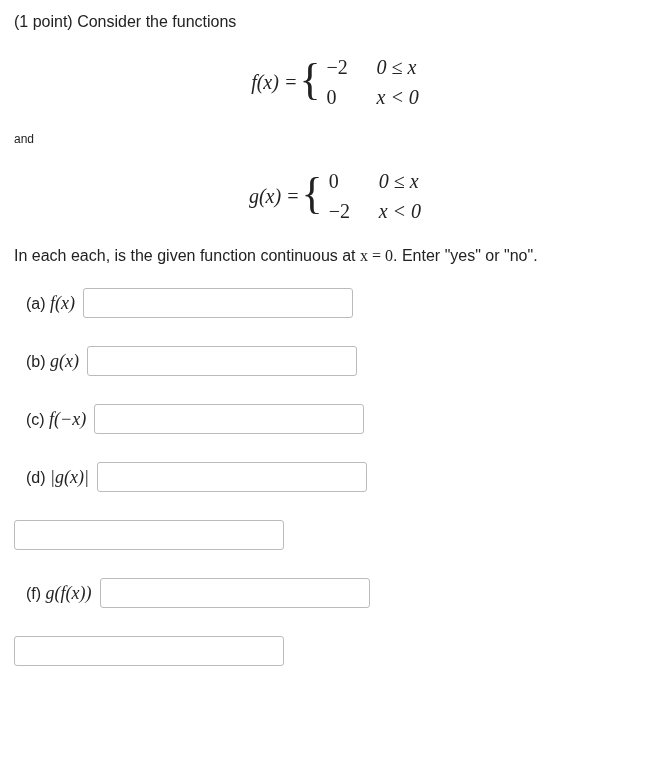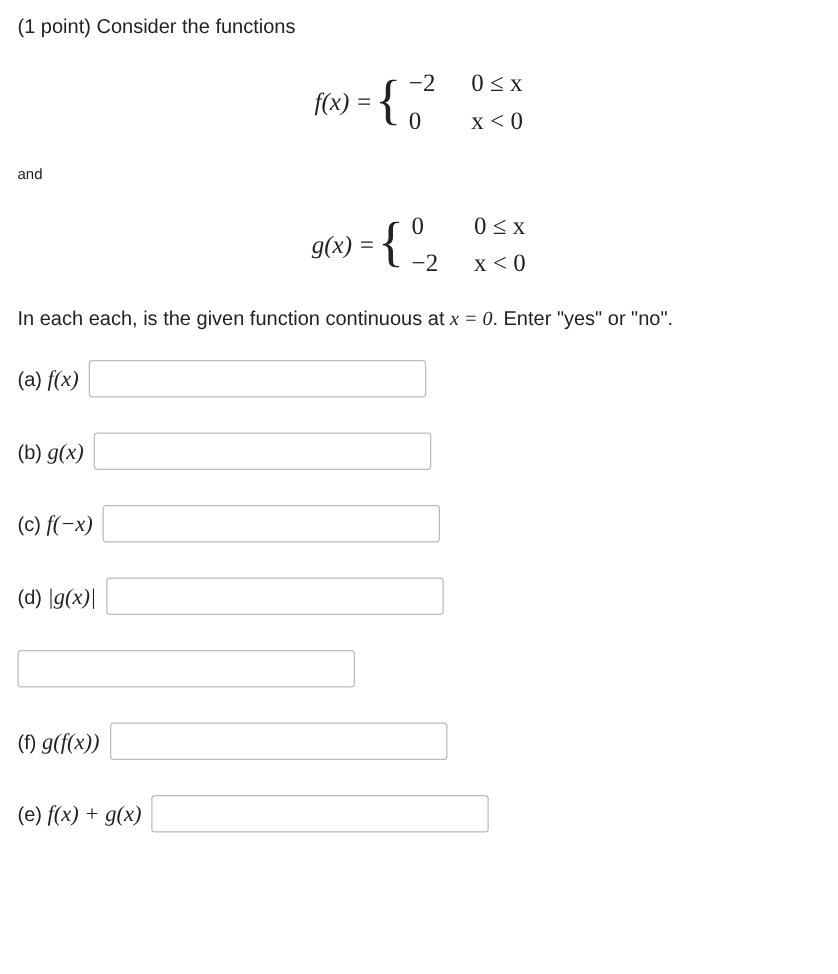--- a/index.html
+++ b/index.html
@@ -44,42 +44,43 @@
     }
     .piecewise-row {
       display: flex;
       text-align: left;
     }
     .piecewise-val {
       width: 50px;
       text-align: left;
     }
     .piecewise-cond {
+      font-style: italic;
       text-align: right;
     }
     .connector {
       margin: 14px 0;
       font-size: 12px;
     }
     .instruction {
       font-size: 16px;
       margin: 18px 0 20px 0;
     }
     .math-inline {
       font-family: 'Times New Roman', serif;
-      font-style: italic;
     }
     .part-row {
       display: flex;
       align-items: center;
       margin-bottom: 28px;
       gap: 8px;
     }
     .part-label {
       font-size: 16px;
+      margin-left: 12px;
     }
     .part-label .fn {
       font-family: 'Times New Roman', serif;
       font-style: italic;
       font-size: 18px;
     }
     input.answer {
       width: 270px;
       height: 30px;
       border: 1px solid #bbb;
@@ -174,18 +175,14 @@
 
 <div class="part-row">
   <span class="part-label">
     <span>(f)</span>
     <span class="fn">g(f(x))</span>
   </span>
   <input class="answer" type="text" style="">
 </div>
 
 <div class="part-row">
-  <span class="part-label">
-    <span>(e)</span>
-    <span class="fn">f(x) + g(x)</span>
-  </span>
   <input class="answer" type="text" style="">
 </div>
 
 </body></html>

